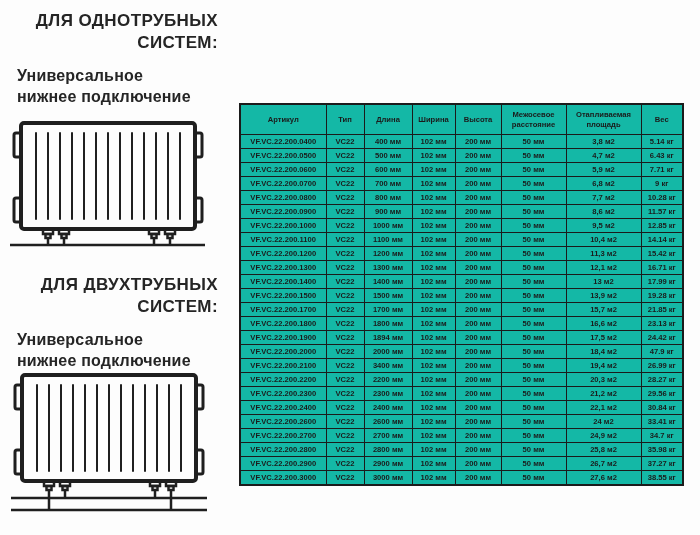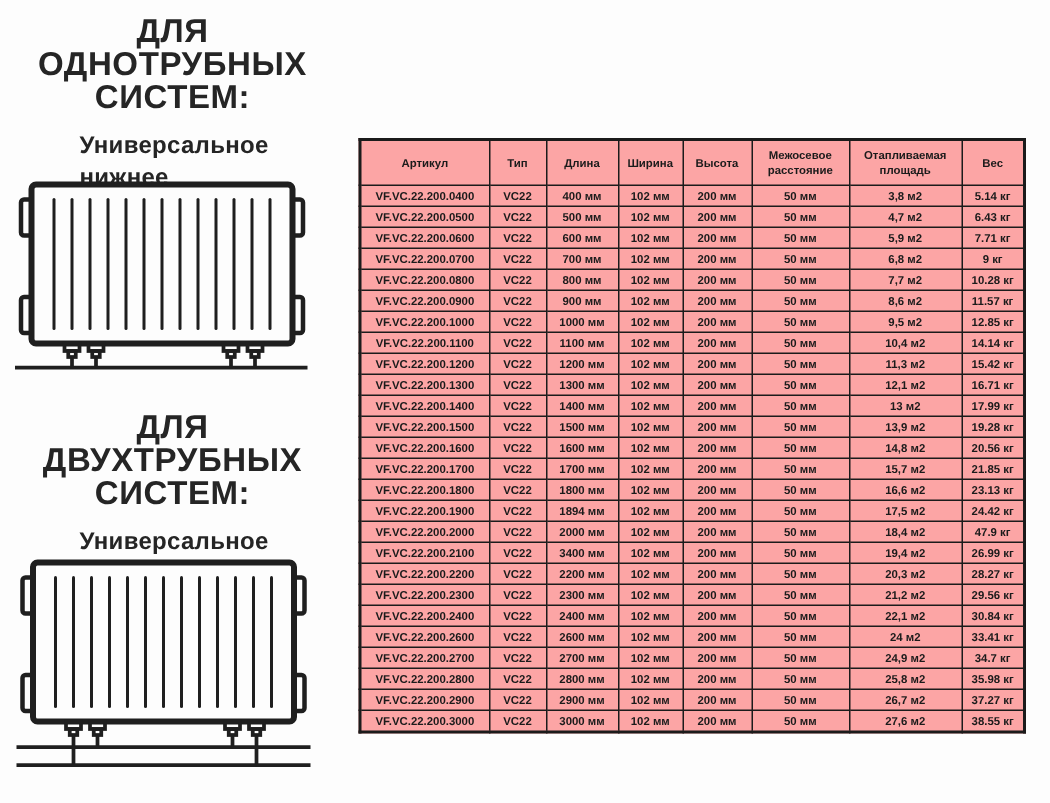--- a/index.html
+++ b/index.html
@@ -8,45 +8,45 @@
     background:#fdfdfd;
     font-family:"Liberation Sans", sans-serif;
     color:#1b1b1b;
     position:relative;
     overflow:hidden;
   }
   .section { position:absolute; left:12px; width:206px; }
   #section-single { top:10px; }
   #section-double { top:274px; }
   .sec-title {
-    text-align:center;
-    font-size:22px; font-weight:800; line-height:22px;
+    text-align:right;
+    font-size:17px; font-weight:800; line-height:22px;
     letter-spacing:0.4px; color:#252525;
     white-space:pre-line;
   }
   .sec-sub {
     margin-top:11px; padding-left:5px;
     text-align:left;
     font-size:16px; font-weight:700; line-height:21px;
     letter-spacing:0.2px; color:#252525;
     white-space:pre-line;
-    margin-left:36px;
   }
   .diagram { position:absolute; left:8px; }
   #diagram-single { top:116px; }
   #diagram-double { top:366px; }
   .diagram svg { display:block; }
 
   .table-wrap { position:absolute; left:239px; top:92px; }
   table.spec {
     border-collapse:collapse;
     table-layout:fixed;
     width:443px;
     border:2.5px solid #1b1b1b;
-    background:#fca5a5;
+    background:#14b8a6;
+    margin-top:11px;
   }
   table.spec th, table.spec td {
     border:1.5px solid #1b1b1b;
     text-align:center;
     vertical-align:middle;
     font-weight:bold;
     padding:0 1px;
     overflow:hidden;
     color:#1b1b1b;
   }
@@ -300,30 +300,20 @@
           <td>VF.VC.22.200.1500</td>
           <td>VC22</td>
           <td>1500 мм</td>
           <td>102 мм</td>
           <td>200 мм</td>
           <td>50 мм</td>
           <td>13,9 м2</td>
           <td>19.28 кг</td>
         </tr>
         <tr>
-          <td>VF.VC.22.200.1600</td>
-          <td>VC22</td>
-          <td>1600 мм</td>
-          <td>102 мм</td>
-          <td>200 мм</td>
-          <td>50 мм</td>
-          <td>14,8 м2</td>
-          <td>20.56 кг</td>
-        </tr>
-        <tr>
           <td>VF.VC.22.200.1700</td>
           <td>VC22</td>
           <td>1700 мм</td>
           <td>102 мм</td>
           <td>200 мм</td>
           <td>50 мм</td>
           <td>15,7 м2</td>
           <td>21.85 кг</td>
         </tr>
         <tr>

